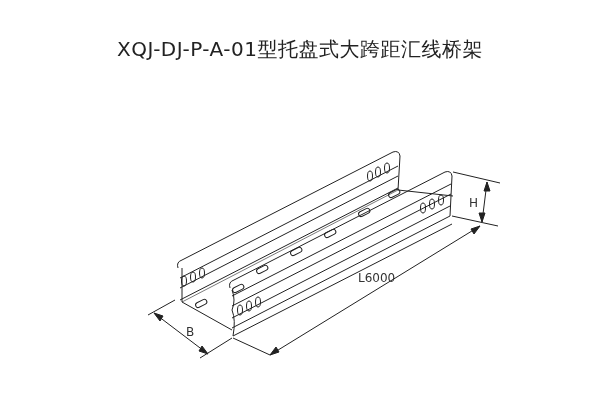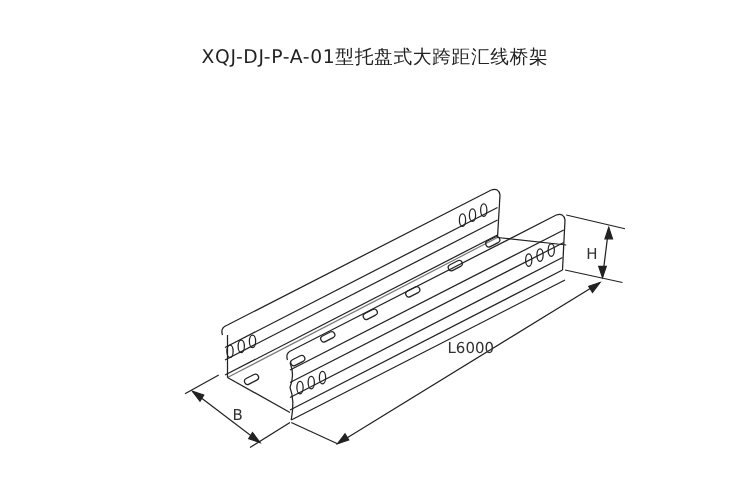--- a/index.html
+++ b/index.html
@@ -1,17 +1,17 @@
 <!DOCTYPE html>
 <html><head>
 <meta charset="utf-8">
 <style>
   html, body { margin:0; padding:0; background:#ffffff; }
   body { width:600px; height:400px; position:relative; overflow:hidden; font-family:"DejaVu Sans", sans-serif; }
-  .title { position:absolute; left:0; top:36px; width:600px; text-align:center; font-size:15px; color:#222; letter-spacing:0.5px; }
+  .title { position:absolute; left:0; top:36px; width:600px; text-align:center; font-size:20px; color:#222; letter-spacing:0.5px; }
   svg { position:absolute; left:0; top:0; }
   .lbl { font-family:"DejaVu Sans", sans-serif; fill:#333; }
 </style>
 </head>
 <body>
 
 <div class="title">XQJ-DJ-P-A-01型托盘式大跨距汇线桥架</div>
 
 <svg width="600" height="400" viewBox="0 0 600 400" fill="none" stroke="#222" stroke-width="1">
 

